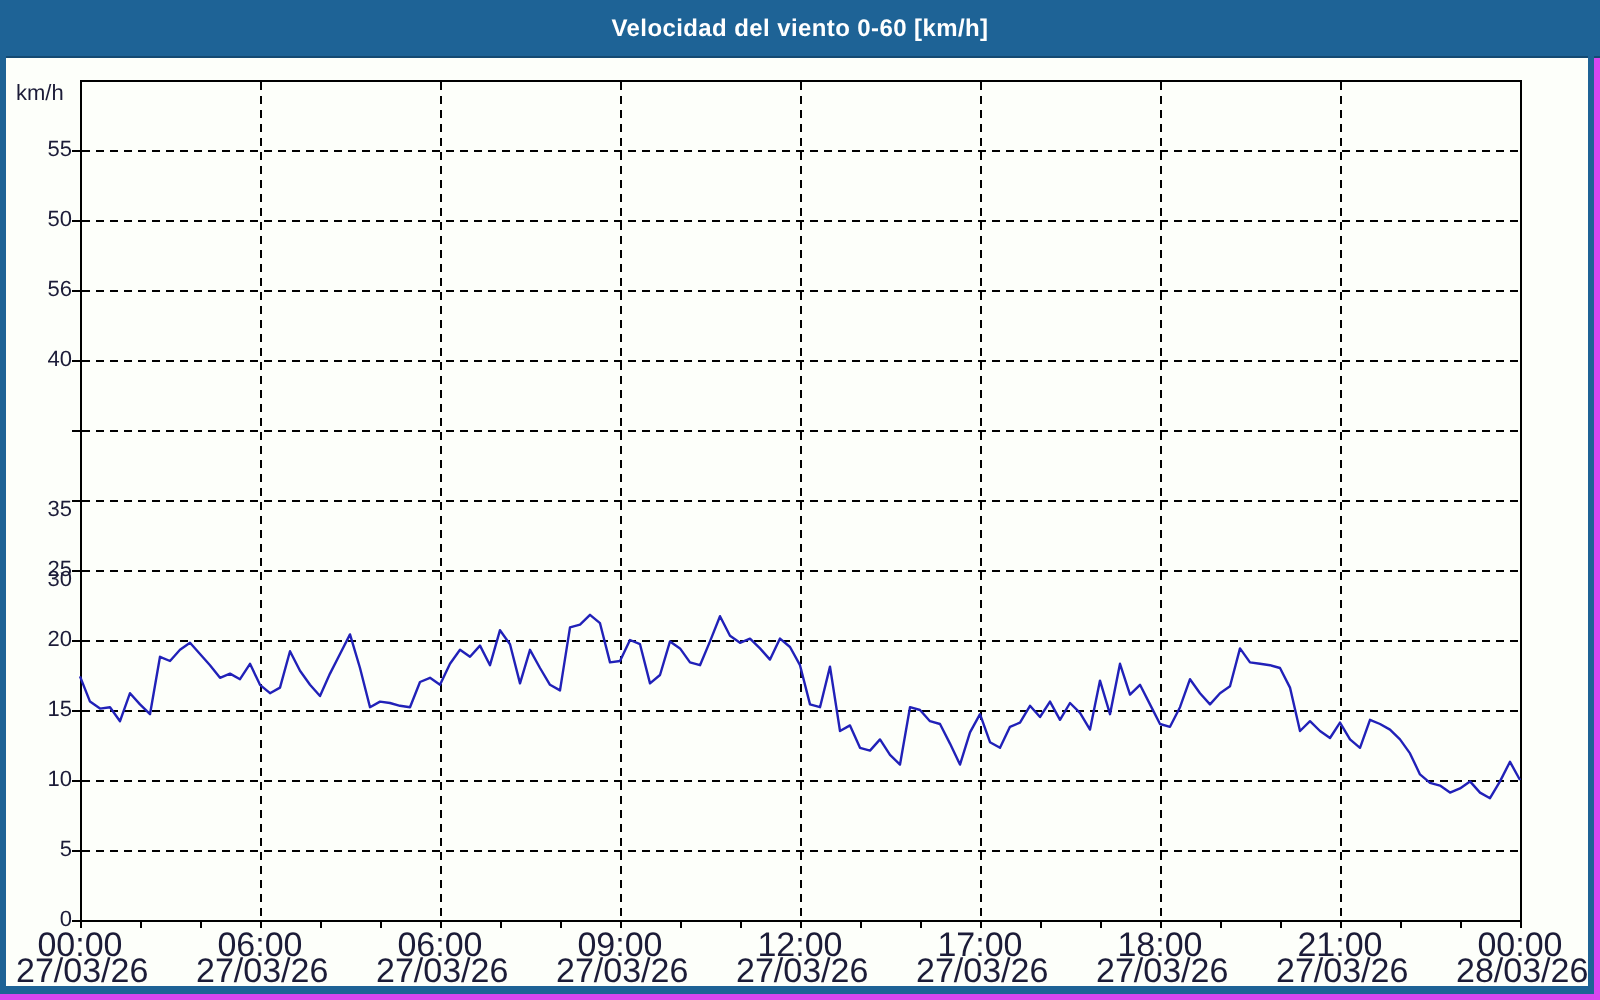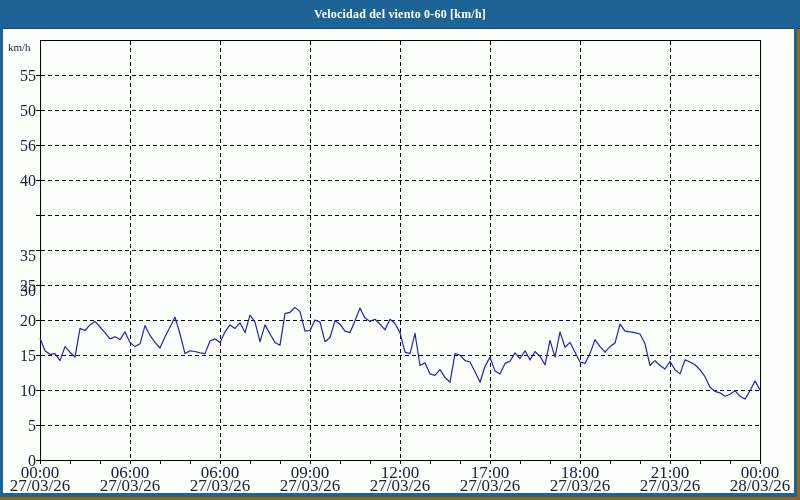--- a/index.html
+++ b/index.html
@@ -1,40 +1,40 @@
 <!DOCTYPE html>
 <html><head>
 <meta charset="utf-8">
 <style>
   html,body{margin:0;padding:0;background:#ffffff;}
   #window{
     position:relative;width:800px;height:500px;
-    font-family:Liberation Serif, serif;
-    background:#a16207;overflow:hidden;
+    font-family:Liberation Sans, sans-serif;
+    background:#d946ef;overflow:hidden;
   }
   #titlebar{
     position:absolute;left:0;top:0;width:800px;height:28px;
     background:#1e6396;border-bottom:1px solid #154a72;
     display:flex;align-items:center;justify-content:center;
   }
   #titlebar .title{
     color:#ffffff;font-size:12px;font-weight:bold;letter-spacing:0.2px;
   }
   #chart-region{
     position:absolute;left:3px;top:29px;width:791px;height:464px;
     background:#fdfffa;
   }
   .frame-left{position:absolute;left:0;top:28px;width:3px;height:469px;background:#1e6396;}
   .frame-right{position:absolute;left:794px;top:28px;width:3px;height:469px;background:#1e6396;}
   .frame-bottom{position:absolute;left:0;top:493px;width:797px;height:4px;background:#1e6396;}
   #plot{position:absolute;left:0;top:0;width:800px;height:500px;}
   #labels{position:absolute;left:0;top:0;width:636px;height:500px;}
   .ylab{
     position:absolute;left:0;width:36px;text-align:right;
-    font-size:16px;color:#1c1c38;line-height:13px;
+    font-size:11px;color:#1c1c38;line-height:13px;
   }
   .xtime,.xdate{
     position:absolute;width:64px;text-align:center;
     font-size:17px;color:#1c1c38;line-height:13px;
   }
   .unit{
     position:absolute;left:8px;top:41px;width:30px;text-align:left;
     font-size:11px;color:#1c1c38;
   }
 </style>

